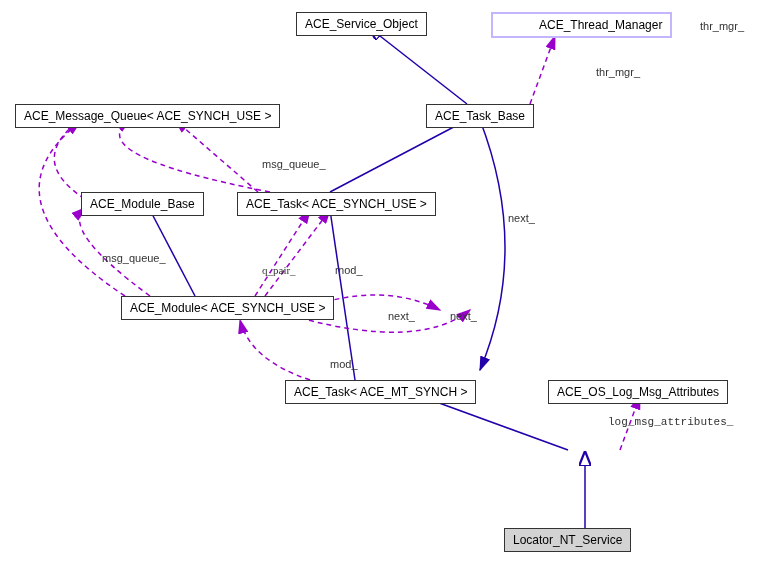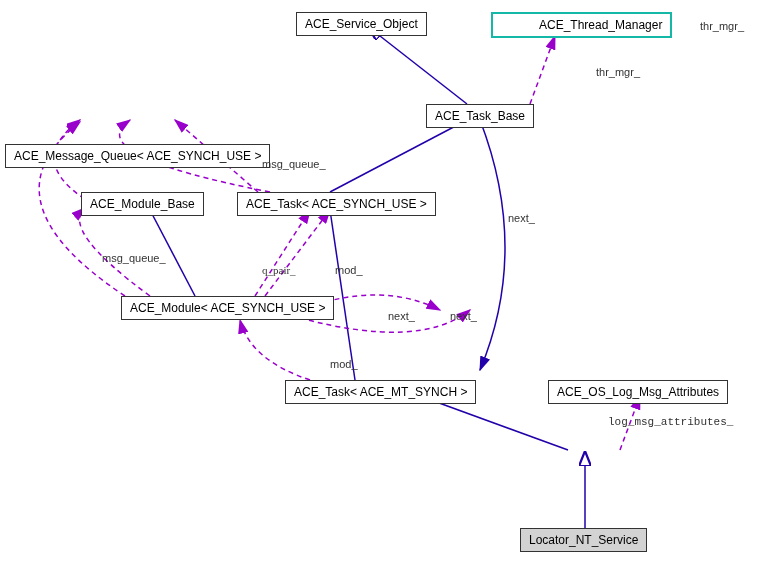--- a/index.html
+++ b/index.html
@@ -20,21 +20,21 @@
     .node-box {
       position: absolute;
       border: 1px solid #333;
       background: #ffffff;
       padding: 4px 8px;
       font-size: 12px;
       white-space: nowrap;
       text-align: center;
     }
     .node-box.red-border {
-      border: 2px solid #14b8a6;
+      border: 2px solid #c4b5fd;
       padding-left: 46px;
     }
     .node-box.gray-bg {
       background: #d3d3d3;
     }
     .edge-label {
       position: absolute;
       font-size: 11px;
       color: #333;
       background: transparent;
@@ -125,21 +125,21 @@
   </div>
 
   <div class="node-box red-border" style="left:491px; top:12px;">
     <span>ACE_Thread_Manager</span>
   </div>
 
   <div class="edge-label" style="left:660px; top:20px;">
     <span>thr_mgr_</span>
   </div>
 
-  <div class="node-box" style="left:5px; top:104px;margin-top:40px;">
+  <div class="node-box" style="left:15px; top:104px;">
     <span>ACE_Message_Queue&lt; ACE_SYNCH_USE &gt;</span>
   </div>
 
   <div class="node-box" style="left:426px; top:104px;">
     <span>ACE_Task_Base</span>
   </div>
 
   <div class="edge-label" style="left:556px; top:66px;">
     <span>thr_mgr_</span>
   </div>
@@ -193,17 +193,17 @@
 
   <div class="node-box" style="left:548px; top:380px;">
     <span>ACE_OS_Log_Msg_Attributes</span>
   </div>
 
   <div class="edge-label" style="left:568px; top:416px;font-family:Liberation Mono, monospace;">
     <span>log_msg_attributes_</span>
   </div>
 
 
-  <div class="node-box gray-bg" style="left:520px; top:528px;">
+  <div class="node-box gray-bg" style="left:504px; top:528px;">
     <span>Locator_NT_Service</span>
   </div>
 
 </div>
 
 </body></html>

